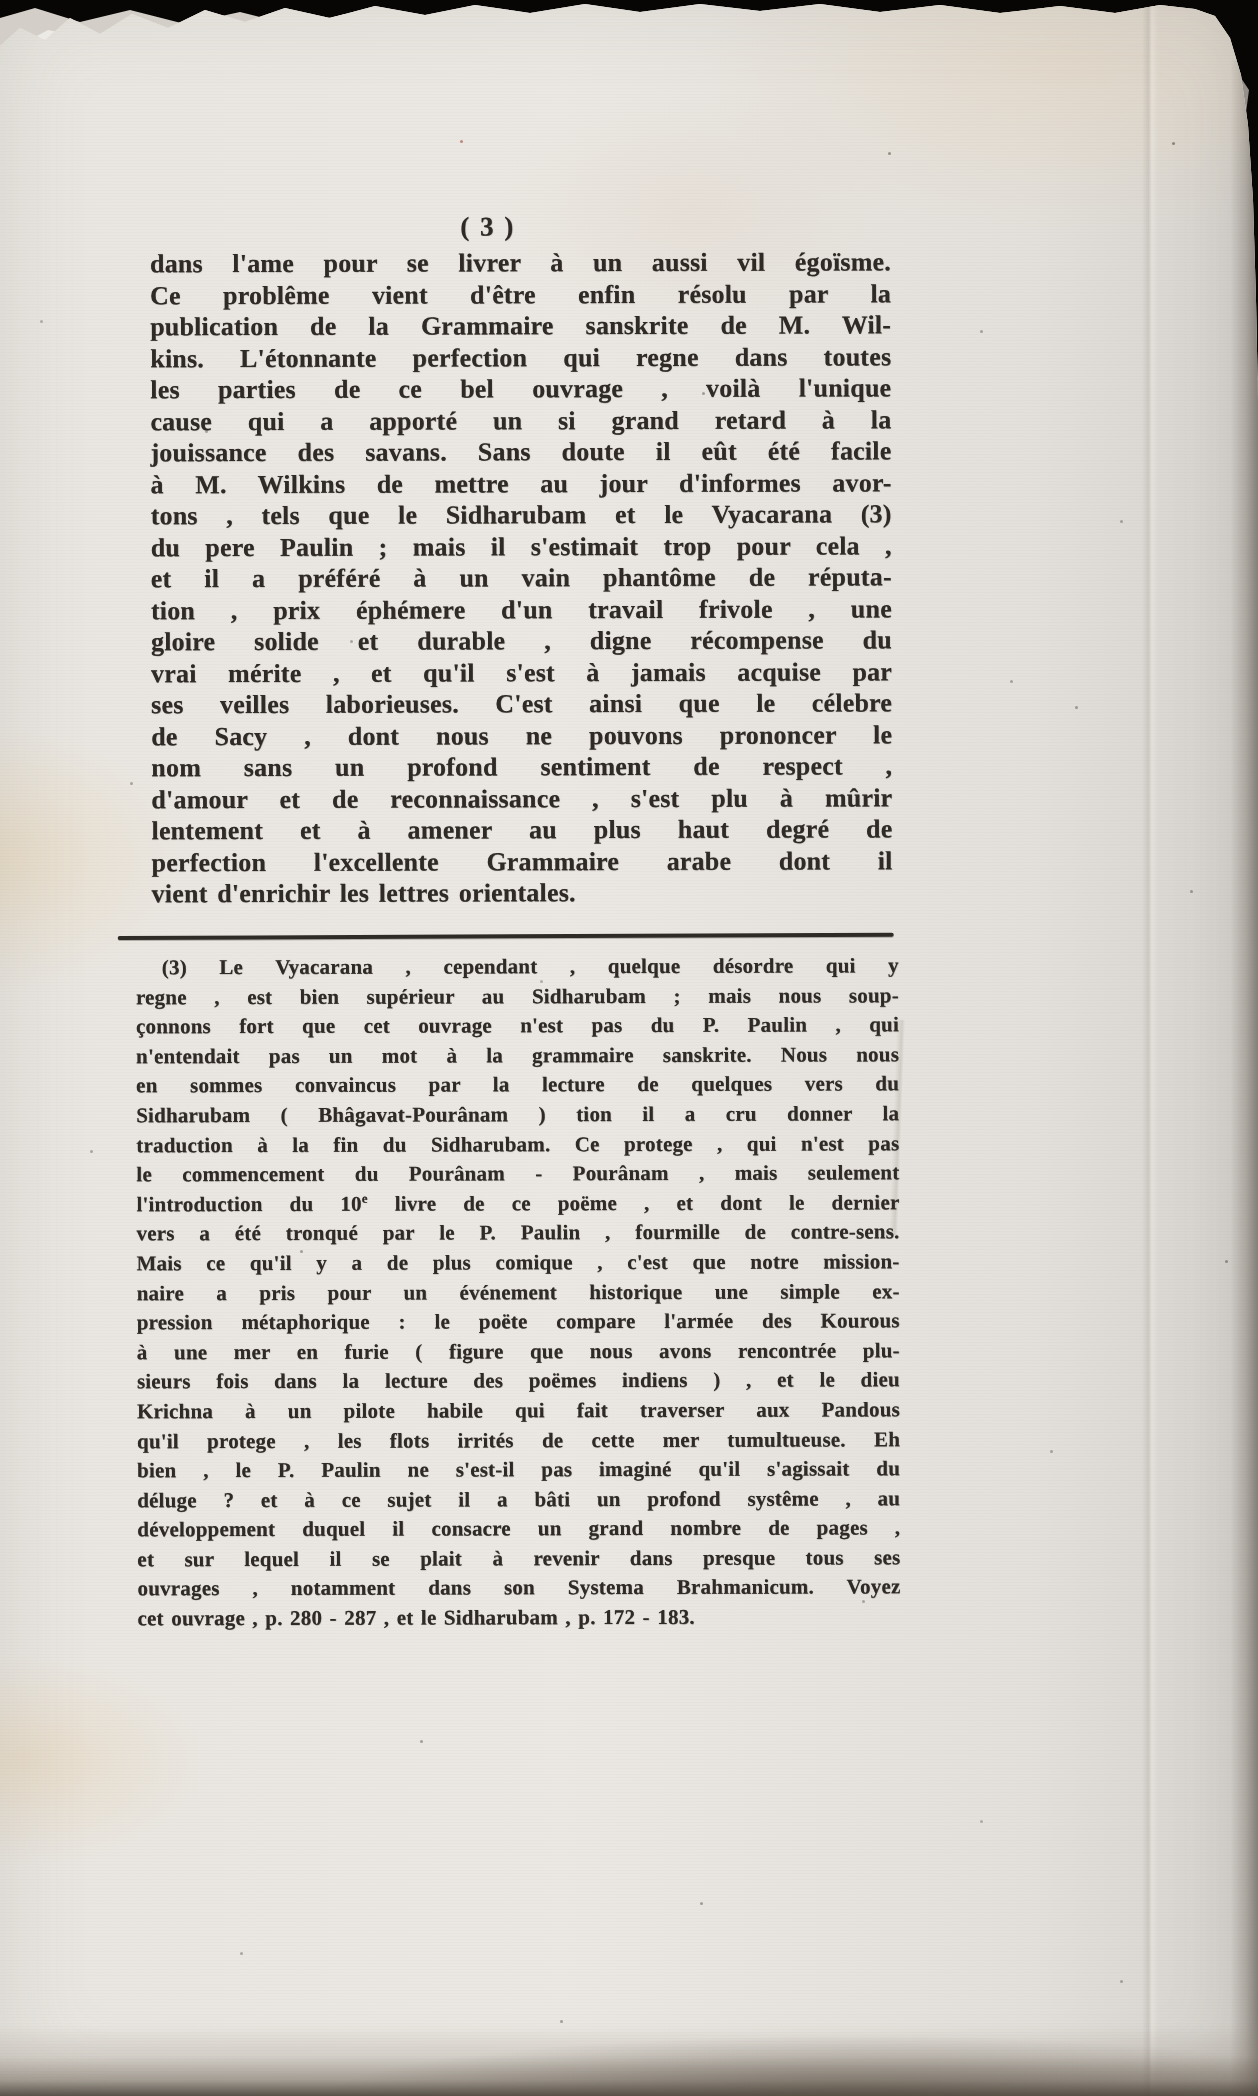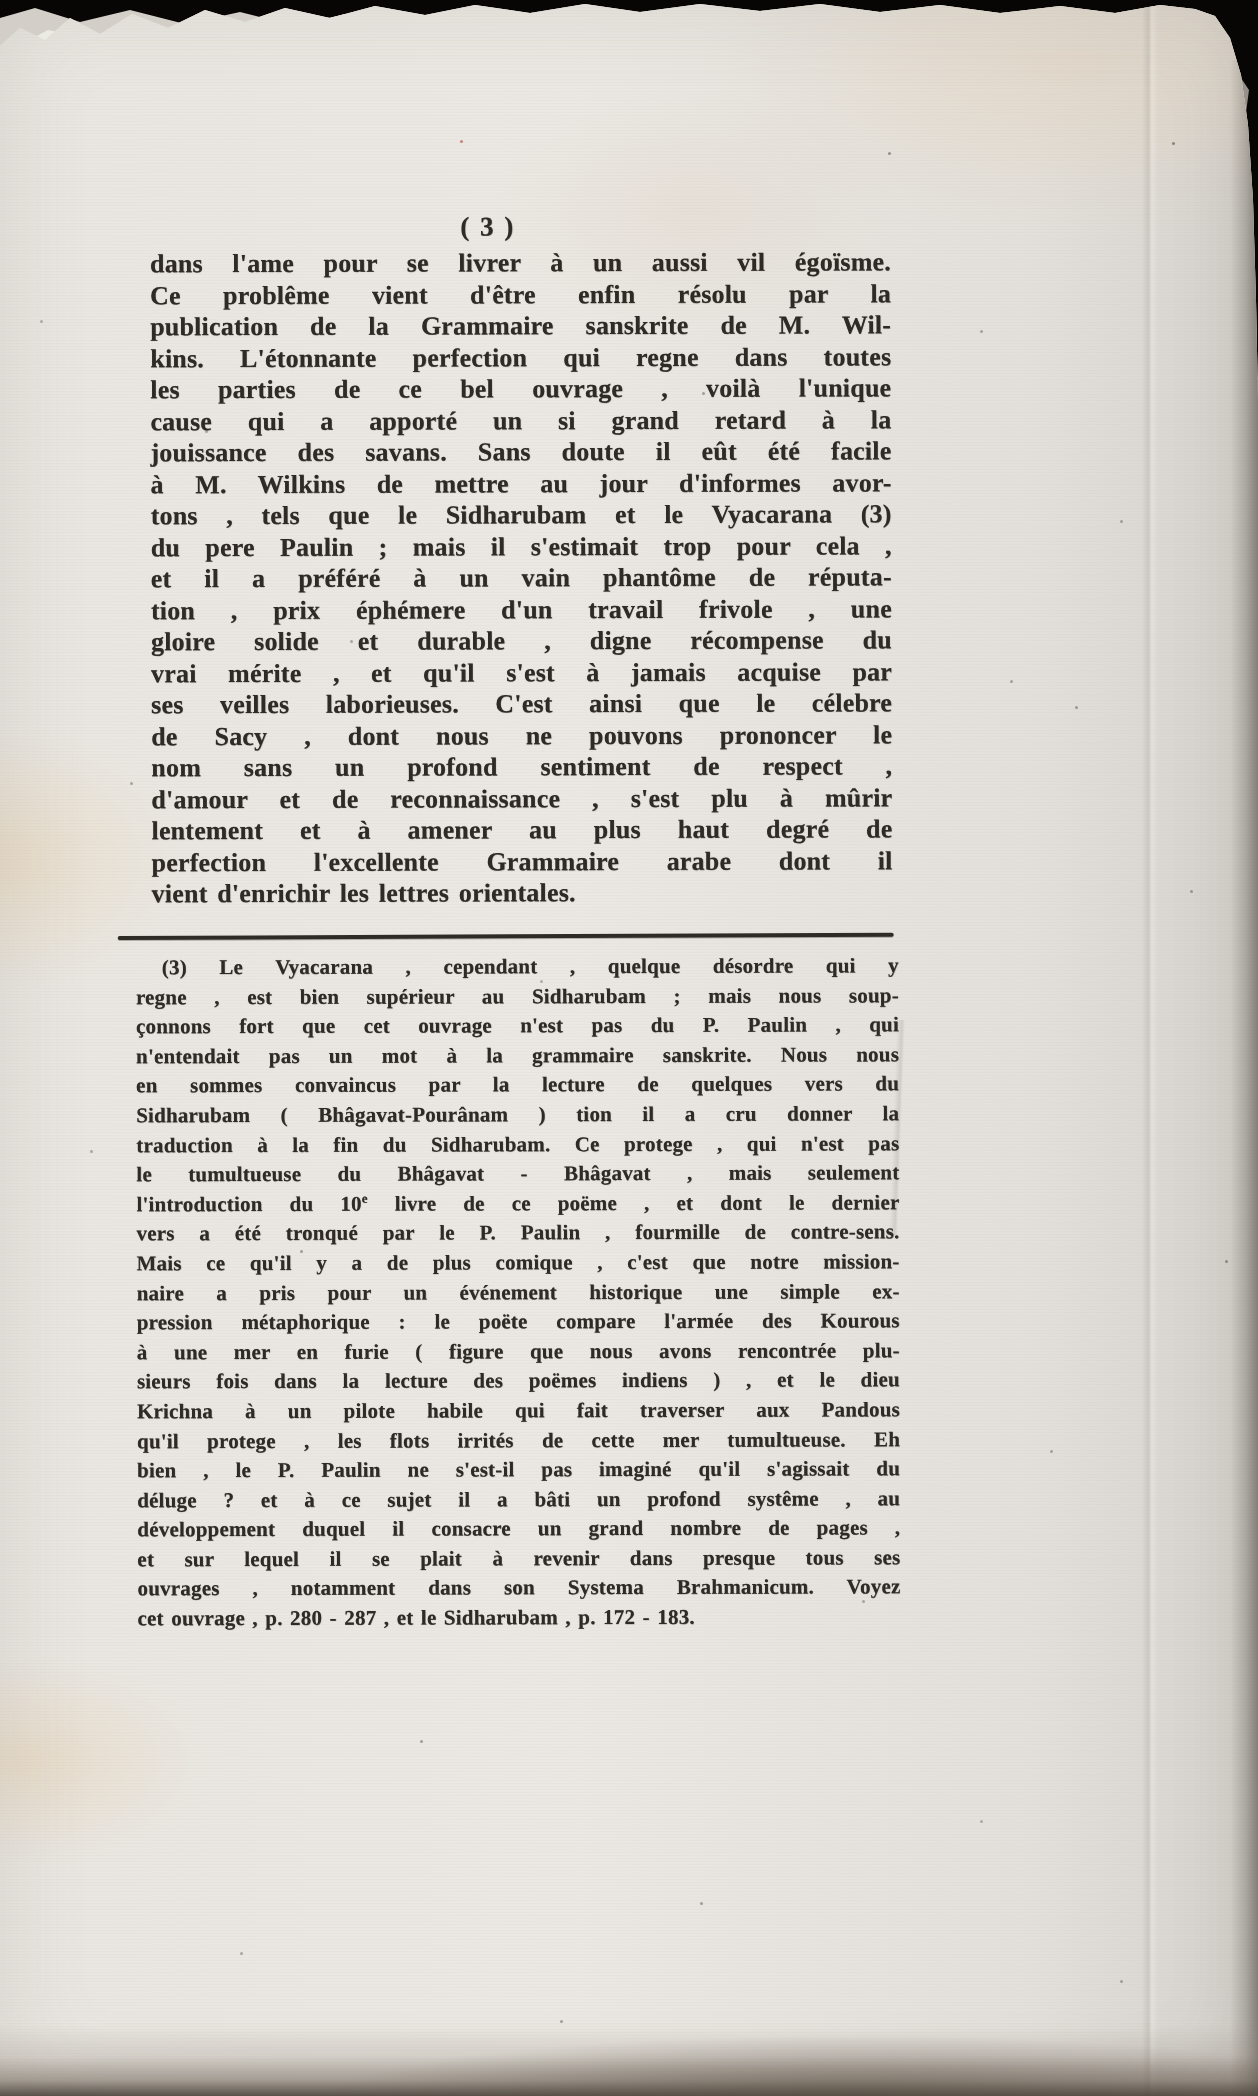--- a/index.html
+++ b/index.html
@@ -111,21 +111,21 @@
       <div class="fn-rule"></div>
 
       <div class="textblock footnote ink" id="footnote-text">
           <div class="line ind"><span>(3) Le </span><span class="it">Vyacarana</span><span> , cependant , quelque désordre qui y</span></div>
           <div class="line"><span>regne , est bien supérieur au </span><span class="it">Sidharubam</span><span> ; mais nous soup-</span></div>
           <div class="line"><span>çonnons fort que cet ouvrage n'est pas du P. Paulin , qui</span></div>
           <div class="line"><span>n'entendait pas un mot à la grammaire sanskrite. Nous nous</span></div>
           <div class="line"><span>en sommes convaincus par la lecture de quelques vers du</span></div>
           <div class="line"><span class="it">Sidharubam</span><span> ( </span><span class="it">Bhâgavat-Pourânam</span><span> ) tion </span><span class="it">il a cru</span><span> donner la</span></div>
           <div class="line"><span>traduction à la fin du </span><span class="it">Sidharubam</span><span>. Ce protege , qui n'est pas</span></div>
-          <div class="line"><span>le tumultueuse du </span><span class="it">Bhâgavat - Bhâgavat</span><span> , mais seulement</span></div>
+          <div class="line"><span>le commencement du </span><span class="it">Pourânam - Pourânam</span><span> , mais seulement</span></div>
           <div class="line"><span>l'introduction du 10</span><sup>e</sup><span> livre de ce poëme , et dont le dernier</span></div>
           <div class="line"><span>vers a été tronqué par le P. Paulin , fourmille de contre-sens.</span></div>
           <div class="line"><span>Mais ce qu'il y a de plus comique , c'est que notre mission-</span></div>
           <div class="line"><span>naire a pris pour un événement historique une simple ex-</span></div>
           <div class="line"><span>pression métaphorique : le poëte compare l'armée des </span><span class="it">Kourous</span></div>
           <div class="line"><span>à une mer en furie ( figure que nous avons rencontrée plu-</span></div>
           <div class="line"><span>sieurs fois dans la lecture des poëmes indiens ) , et le dieu</span></div>
           <div class="line"><span class="it">Krichna</span><span> à un pilote habile qui fait traverser aux </span><span class="it">Pandous</span></div>
           <div class="line"><span>qu'il protege , les flots irrités de cette mer tumultueuse. Eh</span></div>
           <div class="line"><span>bien , le P. Paulin ne s'est-il pas imaginé qu'il s'agissait du</span></div>

